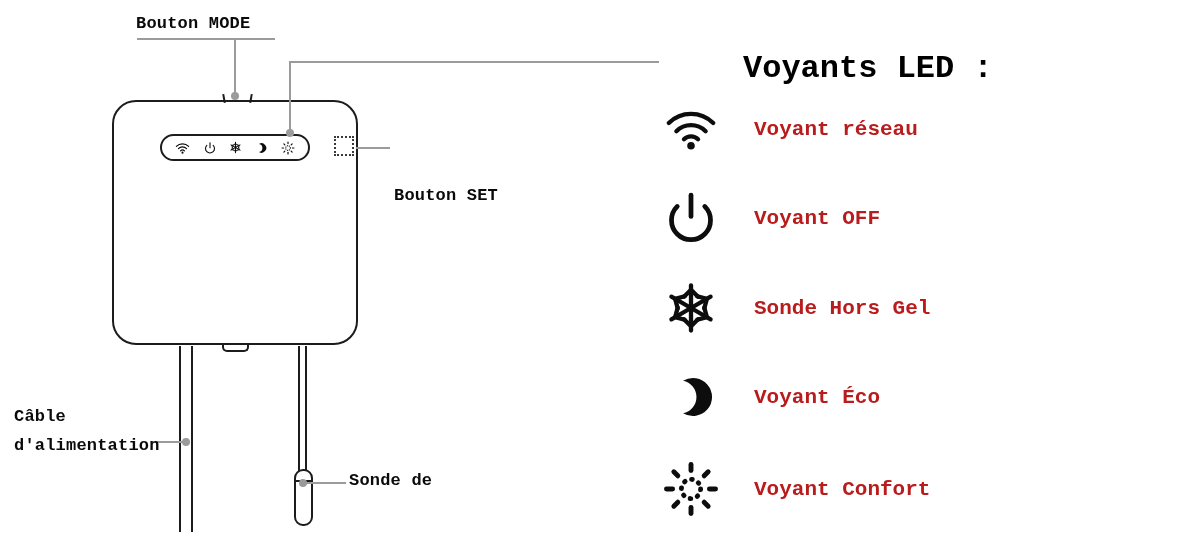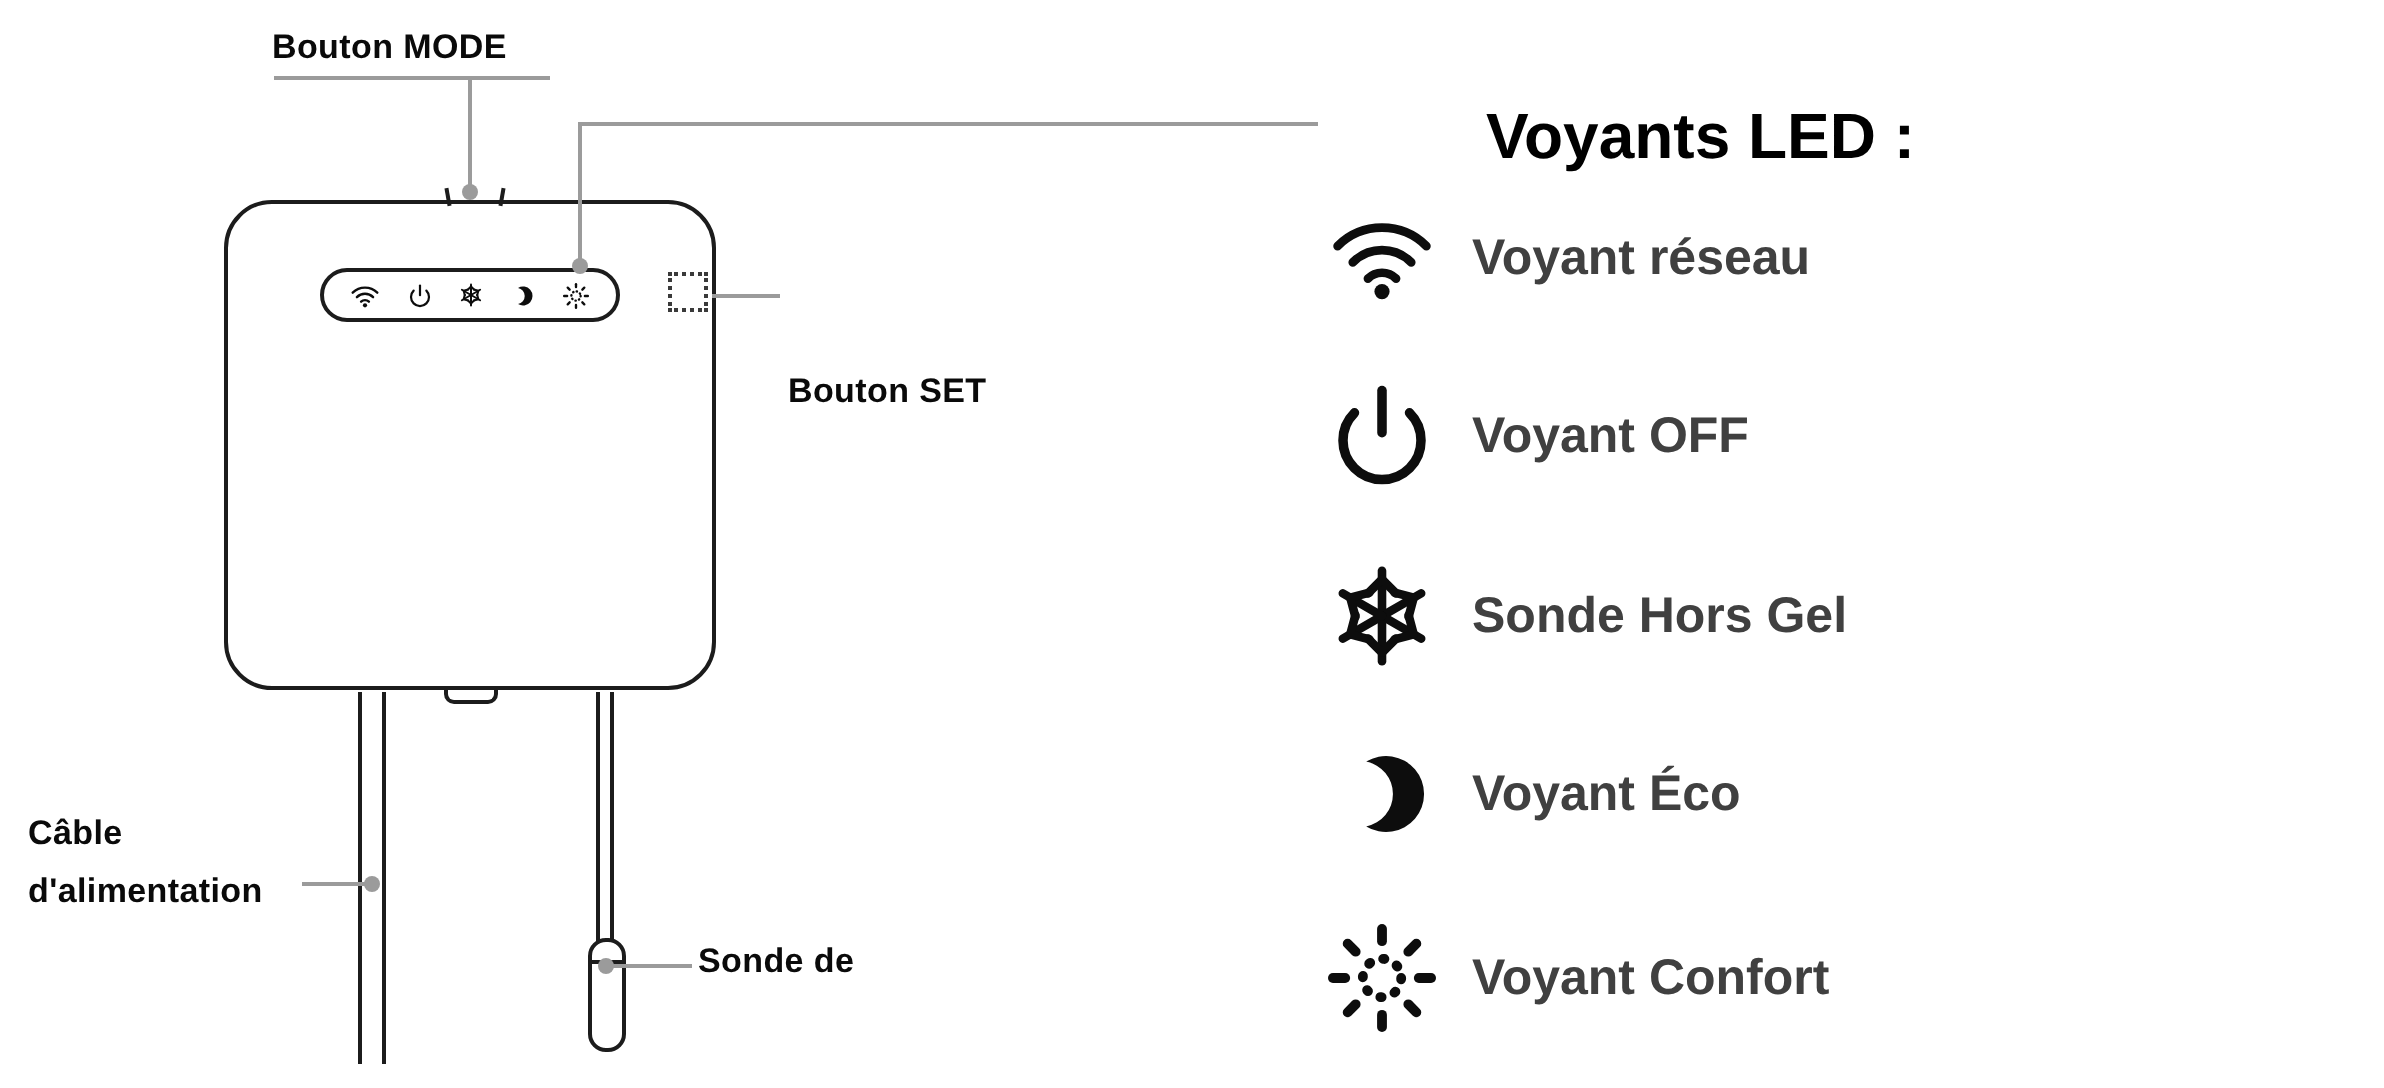--- a/index.html
+++ b/index.html
@@ -3,21 +3,21 @@
 <meta charset="utf-8">
 <style>
   * { margin:0; padding:0; box-sizing:border-box; }
   html,body { background:#fff; }
   body {
     font-family:"Liberation Sans","DejaVu Sans",sans-serif;
     color:#000;
   }
   .canvas {
     position:relative; width:1062px; height:544px;
-    background:#ffffff; overflow:hidden;
+    background:#ffffff; overflow:hidden;font-family:Liberation Mono, monospace;
   }
 
   
   .device-body {
     position:absolute; left:112px; top:100px; width:246px; height:245px;
     border:2px solid #1c1c1c; border-radius:24px; background:#fff; z-index:2;
   }
   .top-notch {
     position:absolute; width:2px; height:9px; background:#1c1c1c; top:94px; z-index:3;
   }
@@ -69,21 +69,21 @@
     color:#000; white-space:nowrap; z-index:6;
   }
   .legend-row {
     position:absolute; left:658px; height:62px; display:flex; align-items:center; z-index:6;
   }
   .legend-icon {
     width:66px; display:flex; align-items:center; justify-content:center;
     color:#0d0d0d; flex:none;
   }
   .legend-label {
-    font-size:25px; font-weight:700; color:#404040; margin-left:12px; white-space:nowrap;
+    font-size:21px; font-weight:700; color:#b91c1c; margin-left:30px; white-space:nowrap;
   }
 </style>
 </head>
 <body>
 
 <svg width="0" height="0" style="position:absolute" aria-hidden="true">
   <defs>
     <symbol id="ic-wifi" viewBox="0 0 48 40">
       <g fill="none" stroke="currentColor" stroke-width="4" stroke-linecap="round">
         <path d="M3.5 14.5 A 29 29 0 0 1 44.5 14.5"></path>

